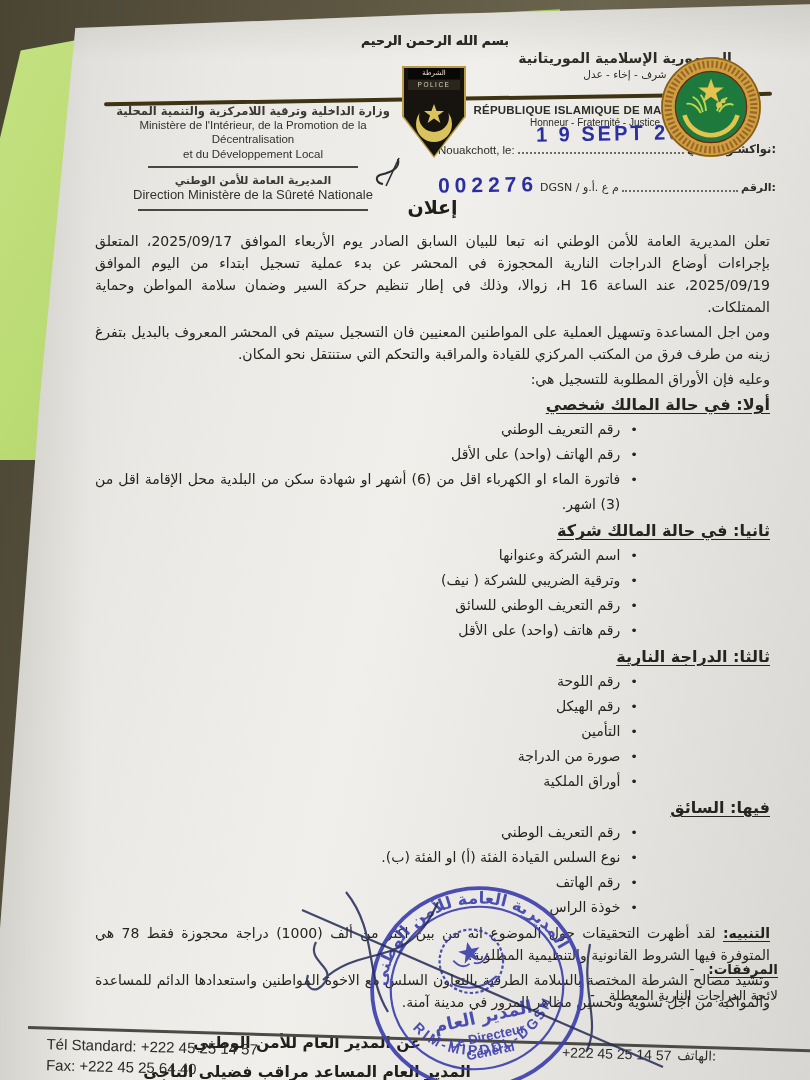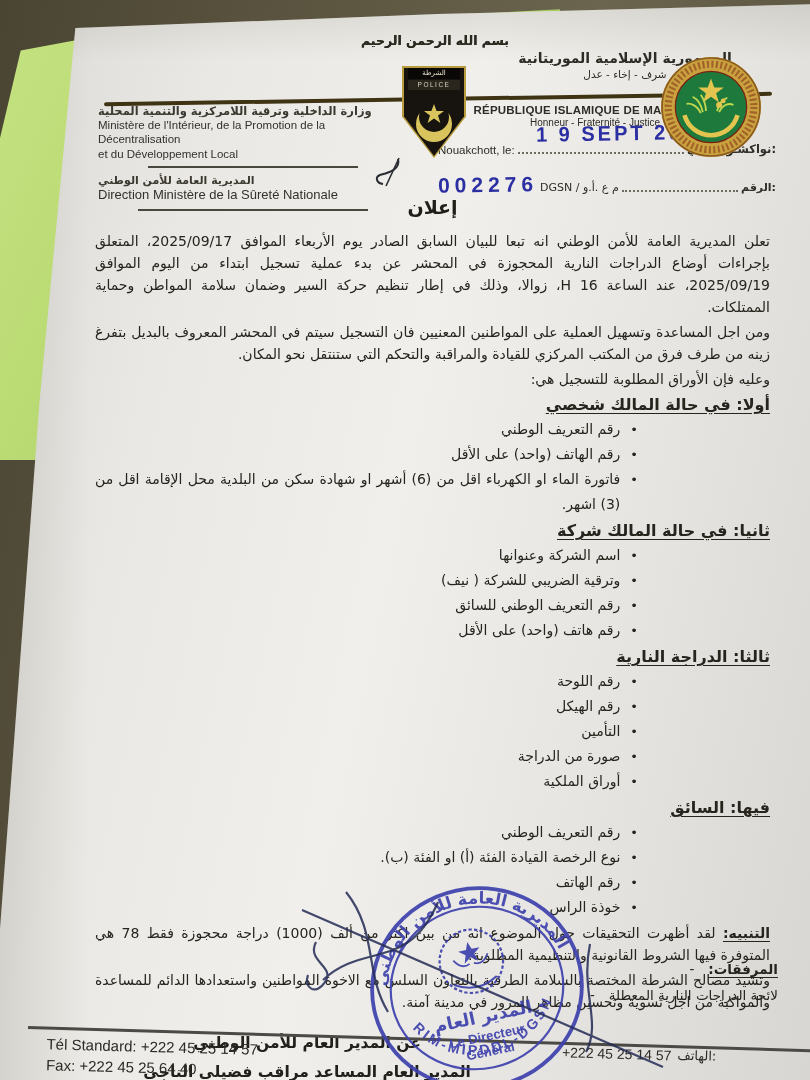--- a/index.html
+++ b/index.html
@@ -15,21 +15,21 @@
     background:linear-gradient(102deg,#dbdad6 0%,#e9e8e4 22%,#f0efeb 48%,#e6e5e1 72%,#d7d6d2 100%);
     clip-path:polygon(9.3% 2.6%,54% 1.3%,100% 0.4%,100% 100%,0 100%,0 86%,1.2% 74%,4.9% 37%);}
   .paper::after{content:"";position:absolute;inset:0;
     background:linear-gradient(180deg,rgba(120,115,100,.18) 0,rgba(255,255,255,0) 60px),
                linear-gradient(90deg,rgba(90,85,70,.14) 0,rgba(255,255,255,0) 90px);}
   
   .hdr-line{position:absolute;left:104px;top:97px;width:668px;height:4px;background:#3e3312;
     transform:rotate(-0.9deg);z-index:3;border-radius:2px;}
   .bismillah{position:absolute;left:345px;top:33px;width:180px;text-align:center;z-index:4;
     font-size:12.5px;font-weight:700;color:#2b2a20;text-shadow:0 0 .6px #2b2a20;}
-  .hdr-left{position:absolute;left:98px;top:104px;width:310px;z-index:4;color:#3c3930;}
+  .hdr-left{position:absolute;left:98px;top:104px;width:310px;text-align:center;z-index:4;color:#3c3930;}
   .hdr-left .ar{font-size:11.5px;font-weight:700;}
   .hdr-left .fr{font-size:11.5px;font-family:"Liberation Sans",sans-serif;color:#33312b;line-height:1.25;}
   .rule{height:2px;background:#4a473f;width:210px;margin:5px auto 6px;}
   .rule2{height:2px;background:#4a473f;width:230px;margin:6px auto 0;}
   .hdr-left .dgsn-fr{font-size:13px;}
   .flourish{position:absolute;left:374px;top:156px;z-index:5;}
   .hdr-right-ar{position:absolute;left:480px;top:50px;width:290px;text-align:center;z-index:4;color:#2e2c24;}
   .hdr-right-ar .rep{font-size:14px;font-weight:700;}
   .hdr-right-ar .motto{font-size:10.5px;margin-top:2px;}
   .hdr-right-fr{position:absolute;left:440px;top:104px;width:310px;text-align:center;z-index:4;
@@ -235,21 +235,21 @@
     </div>
 
     <div class="sec-head"><span class="u">فيها: السائق</span></div>
     <div class="items">
       <div class="item">
           <span class="bullet">•</span>
           <span>رقم التعريف الوطني</span>
         </div>
       <div class="item">
           <span class="bullet">•</span>
-          <span>نوع الرخصة القيادة الفئة (أ) او الفئة (ب).</span>
+          <span>نوع السلس القيادة الفئة (أ) او الفئة (ب).</span>
         </div>
       <div class="item">
           <span class="bullet">•</span>
           <span>رقم الهاتف</span>
         </div>
       <div class="item">
           <span class="bullet">•</span>
           <span>خوذة الراس</span>
         </div>
     </div>

